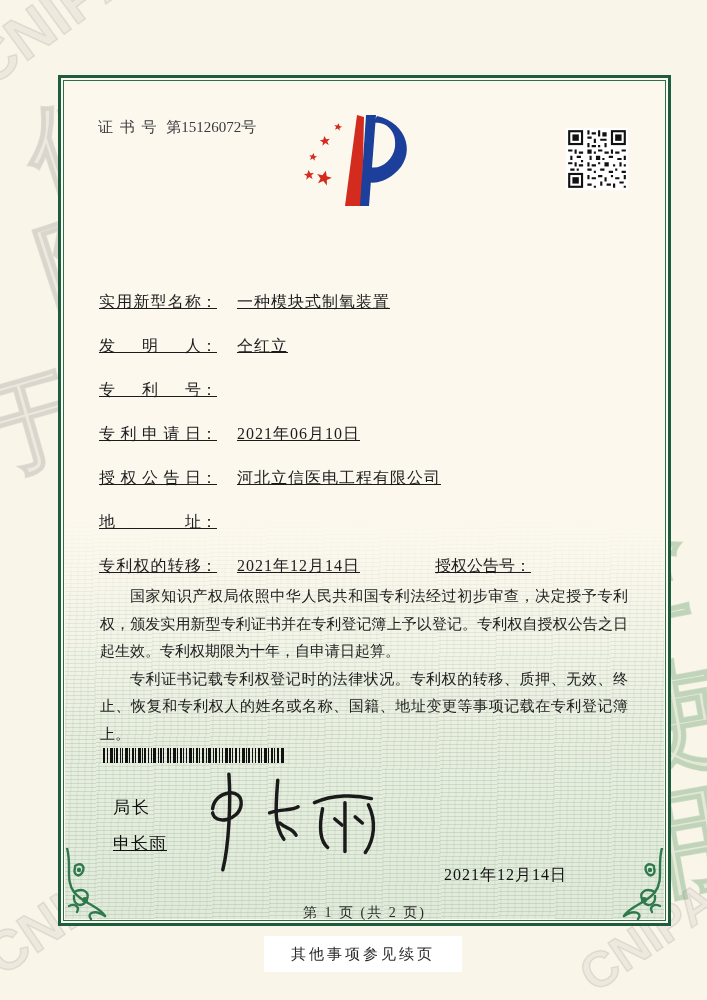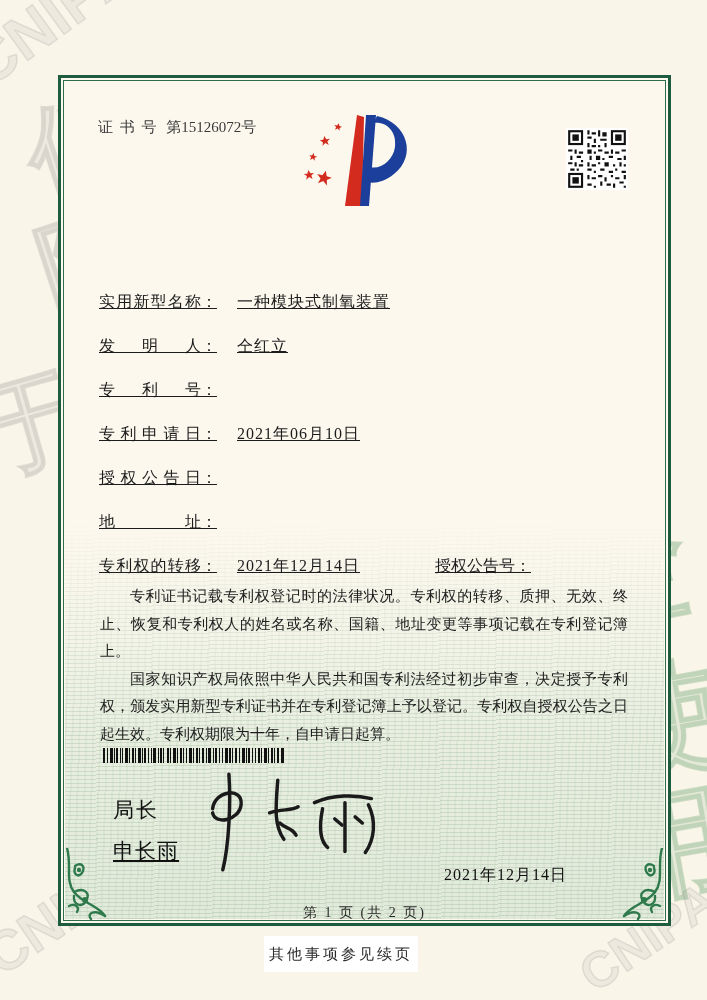--- a/index.html
+++ b/index.html
@@ -46,34 +46,34 @@
   .grant-row .fvalue.first{width:182px;flex:none;}
   .grant-row .flabel2{flex:none;margin-left:16px;}
 
   
   .paras{position:absolute;left:39px;top:505px;width:528px;font-size:15px;line-height:27.5px;
          text-align:justify;color:#1c1c1c;}
   .paras p{margin:0;text-indent:2em;}
 
   .barcode{position:absolute;left:42px;top:670px;width:183px;height:15px;}
 
-  .officer{position:absolute;left:52px;top:718px;font-size:21px;color:#111;letter-spacing:2px;}
+  .officer{position:absolute;left:52px;top:718px;font-size:17px;color:#111;letter-spacing:2px;}
   .officer .name{display:block;margin-top:13px;letter-spacing:1px;text-decoration:underline;}
   .signature{position:absolute;left:120px;top:688px;width:220px;height:112px;}
   .issue-date{position:absolute;left:383px;top:787px;font-size:16px;letter-spacing:1px;color:#111;}
 
   .page-num{position:absolute;left:0;right:0;top:826px;text-align:center;font-size:14px;
             letter-spacing:2px;color:#2a2a2a;}
 
   .corner{position:absolute;width:62px;height:72px;bottom:3px;}
   .corner.bl{left:2px;}
   .corner.br{right:2px;transform:scaleX(-1);}
 
   
-  .footer-note{position:absolute;left:264px;top:936px;width:154px;height:36px;background:#fff;
+  .footer-note{position:absolute;left:264px;top:936px;width:198px;height:36px;background:#fff;
                display:flex;align-items:center;justify-content:center;z-index:12;
                font-size:15px;letter-spacing:3px;color:#2a2a2a;}
 </style>
 </head>
 <body>
 
 <div class="page">
 
   <div class="wm wm-gray" style="left:-42px;top:-14px;font-size:62px;transform:rotate(-36deg);">CNIPA</div>
   <div class="wm wm-gray wm-char" style="left:28px;top:92px;font-size:112px;transform:rotate(-18deg);">仅</div>
@@ -153,37 +153,38 @@
           <span class="fcolon">：</span>
       </div>
       <div class="frow">
         <span class="flabel">专利申请日</span>
           <span class="fcolon">：</span>
         <span class="fvalue">2021年06月10日</span>
       </div>
       <div class="frow">
         <span class="flabel">授权公告日</span>
           <span class="fcolon">：</span>
+        <span class="fvalue">河北立信医电工程有限公司</span>
       </div>
       <div class="frow">
         <span class="flabel">地址</span>
           <span class="fcolon">：</span>
       </div>
       <div class="frow grant-row">
         <span class="flabel">专利权的转移</span>
           <span class="fcolon">：</span>
         <span class="fvalue first">2021年12月14日</span>
         <span class="flabel2">授权公告号</span>
           <span class="fcolon">：</span>
       </div>
     </div>
 
     <div class="paras">
+      <p>国家知识产权局依照中华人民共和国专利法经过初步审查，决定授予专利权，颁发实用新型专利证书并在专利登记簿上予以登记。专利权自授权公告之日起生效。专利权期限为十年，自申请日起算。</p>
       <p>专利证书记载专利权登记时的法律状况。专利权的转移、质押、无效、终止、恢复和专利权人的姓名或名称、国籍、地址变更等事项记载在专利登记簿上。</p>
-      <p>国家知识产权局依照中华人民共和国专利法经过初步审查，决定授予专利权，颁发实用新型专利证书并在专利登记簿上予以登记。专利权自授权公告之日起生效。专利权期限为十年，自申请日起算。</p>
     </div>
 
     <svg class="barcode" viewBox="0 0 183 15" preserveAspectRatio="none" aria-hidden="true">
       <g fill="#111">
         <rect x="0" width="2" height="15"></rect>
           <rect x="4" width="1" height="15"></rect>
           <rect x="7" width="3" height="15"></rect>
           <rect x="11" width="1" height="15"></rect>
         <rect x="13" width="2" height="15"></rect>
           <rect x="17" width="1" height="15"></rect>

